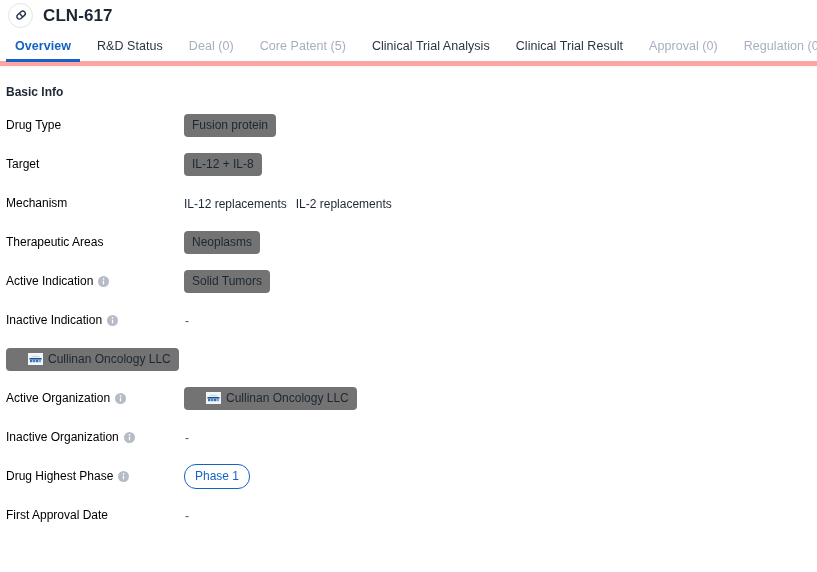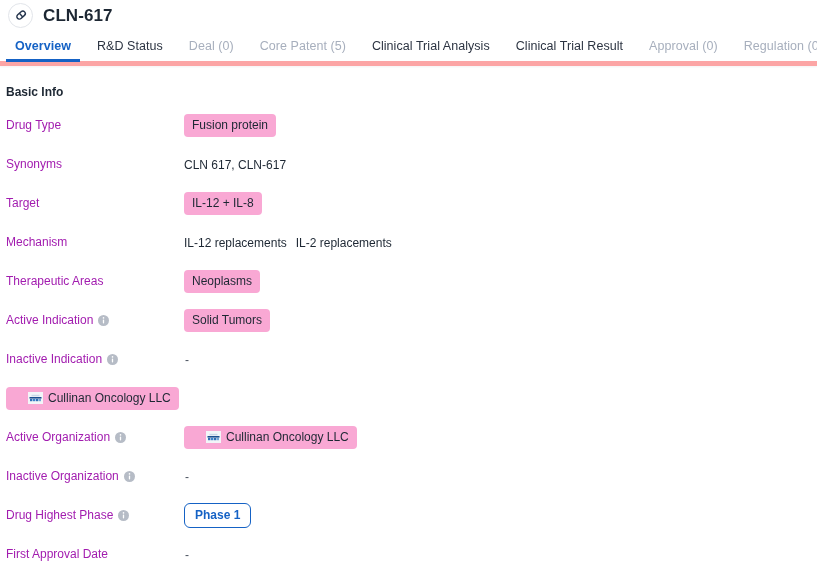--- a/index.html
+++ b/index.html
@@ -99,21 +99,21 @@
   .field-row {
     display: flex;
     align-items: flex-start;
     min-height: 39px;
     padding-top: 6px;
   }
   .field-label {
     width: 178px;
     flex: 0 0 178px;
     font-size: 12px;
-    color: #a21caf;
+    color: #000000;
     line-height: 18px;
     padding-top: 4px;
     display: flex;
     align-items: center;
     gap: 5px;
   }
   .field-value {
     flex: 1 1 auto;
     display: flex;
     flex-wrap: wrap;
@@ -128,21 +128,21 @@
     height: 11px;
     flex: 0 0 auto;
     display: inline-block;
   }
   .info-icon svg { display: block; }
 
   .chip {
     display: inline-flex;
     align-items: center;
     gap: 5px;
-    background: #f9a8d4;
+    background: #737373;
     border-radius: 4px;
     padding: 4px 8px 5px 8px;
     font-size: 12px;
     color: #1d2733;
     line-height: 14px;
     white-space: nowrap;
   }
   .chip.with-logo { padding-left: 22px; justify-content: space-between; }
 
   .org-logo {
@@ -168,28 +168,27 @@
     color: #49525f;
     line-height: 18px;
     padding: 3px 0 3px 1px;
   }
 
   .phase-badge {
     display: inline-flex;
     align-items: center;
     justify-content: center;
     border: 1px solid #1562c5;
-    border-radius: 6px;
+    border-radius: 12px;
     color: #1562c5;
     font-size: 12px;
     line-height: 14px;
     padding: 4px 10px 5px 10px;
     background: #ffffff;
     white-space: nowrap;
-    font-weight: bold;
   }
 </style>
 </head>
 <body>
 
 <div class="header">
   <span class="pill-avatar">
     <svg width="16" height="16" viewBox="0 0 16 16" aria-hidden="true">
       <g transform="rotate(-42 8 8)">
         <rect x="3.2" y="5.6" width="9.6" height="5" rx="2.5" ry="2.5" fill="none" stroke="#25354d" stroke-width="1.4"></rect>
@@ -218,28 +217,20 @@
 
     <div class="field-row">
       <div class="field-label">
         <span>Drug Type</span>
       </div>
       <div class="field-value">
         <span class="chip">Fusion protein</span>
       </div>
     </div>
 
-    <div class="field-row">
-      <div class="field-label">
-        <span>Synonyms</span>
-      </div>
-      <div class="field-value">
-        <span class="plain-text">CLN 617,  CLN-617</span>
-      </div>
-    </div>
 
     <div class="field-row">
       <div class="field-label">
         <span>Target</span>
       </div>
       <div class="field-value">
         <span class="chip">IL-12 + IL-8</span>
       </div>
     </div>
 

